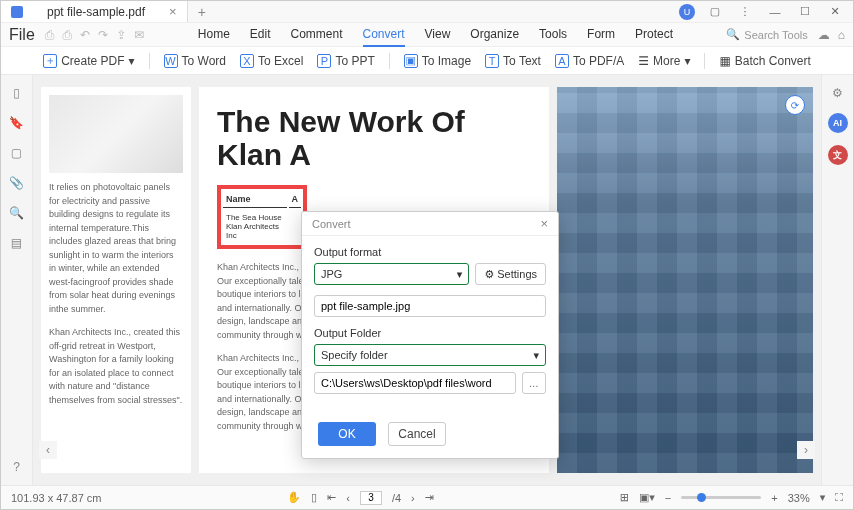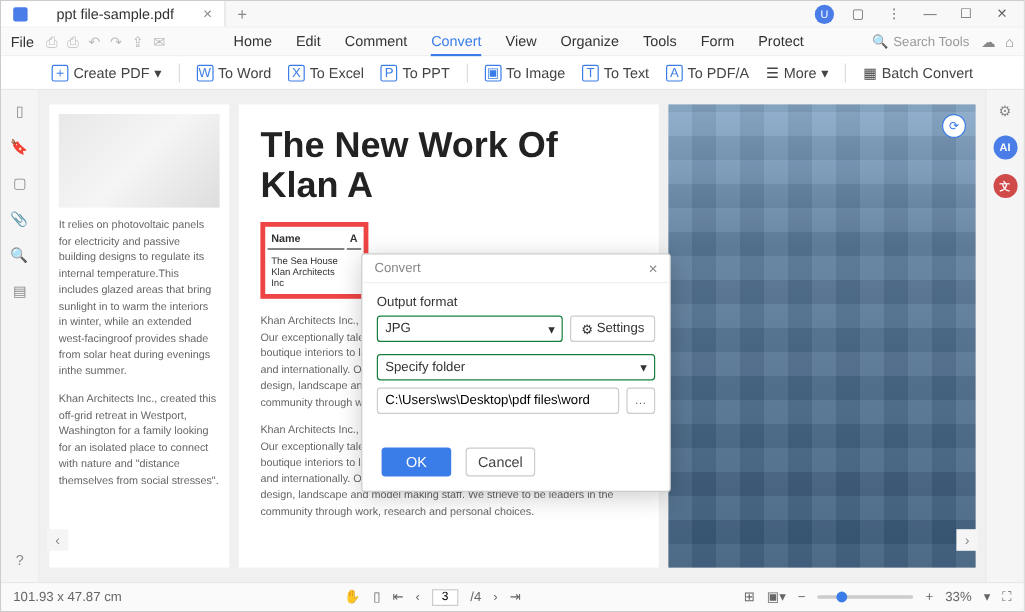--- a/index.html
+++ b/index.html
@@ -7,21 +7,21 @@
 .app{width:100%;height:100%;display:flex;flex-direction:column;background:#fff;border:1px solid #ccc}
 .titlebar{height:22px;display:flex;align-items:center;background:#f8f8f8;border-bottom:1px solid #eee}
 .tab{display:flex;align-items:center;gap:24px;padding:0 10px;height:100%;background:#fff;border-right:1px solid #ddd}
 .tab .favicon{width:12px;height:12px;background:#4a7de8;border-radius:2px}
 .tab-close{color:#888;font-size:13px;cursor:pointer}
 .new-tab{padding:0 10px;color:#888;font-size:14px;cursor:pointer}
 .win-controls{margin-left:auto;display:flex;align-items:center;gap:10px;padding-right:8px}
 .avatar{width:16px;height:16px;border-radius:50%;background:#4a7de8;display:flex;align-items:center;justify-content:center;color:#fff;font-size:9px}
 .win-btn{width:20px;height:16px;display:flex;align-items:center;justify-content:center;color:#666;cursor:pointer;font-size:11px}
 .menubar{height:24px;display:flex;align-items:center;padding:0 8px;background:#fafafa;border-bottom:1px solid #eee;gap:10px}
-.menu-file{font-size:12px;cursor:pointer}
+.menu-file{font-size:16px;cursor:pointer}
 .qa-icons{display:flex;gap:8px;color:#bbb}
 .qa-icons span{cursor:pointer}
 .menu-tabs{flex:1;display:flex;justify-content:center;gap:20px}
 .menu-tab{font-size:12px;cursor:pointer;padding:4px 0}
 .menu-tab.active{color:#3b7de8;border-bottom:2px solid #3b7de8}
 .search-tools{display:flex;align-items:center;gap:4px;color:#999;font-size:11px}
 .menubar-right{display:flex;gap:8px;color:#888}
 .toolbar{height:28px;display:flex;align-items:center;justify-content:center;gap:14px;background:#fff;border-bottom:1px solid #e8e8e8;font-size:12px}
 .tb-item{display:flex;align-items:center;gap:4px;cursor:pointer;color:#444}
 .tb-icon{width:14px;height:14px;display:flex;align-items:center;justify-content:center;color:#3b7de8;font-size:11px;border:1px solid #3b7de8;border-radius:2px}
@@ -223,20 +223,22 @@
         <div class="dlg-row">
           <div class="dlg-select">
             <span>JPG</span>
             <span>▾</span>
           </div>
           <div class="settings-btn">
             <span>⚙</span>
             <span>Settings</span>
           </div>
         </div>
+        <input class="dlg-input" value="ppt file-sample.jpg" style="">
+        <div class="dlg-label">Output Folder</div>
         <div class="dlg-row" style="margin-bottom:6px">
           <div class="dlg-select">
             <span>Specify folder</span>
             <span>▾</span>
           </div>
         </div>
         <div class="dlg-row">
           <input class="dlg-input" style="margin-bottom: 0px;" value="C:\Users\ws\Desktop\pdf files\word">
           <div class="browse-btn">…</div>
         </div>

